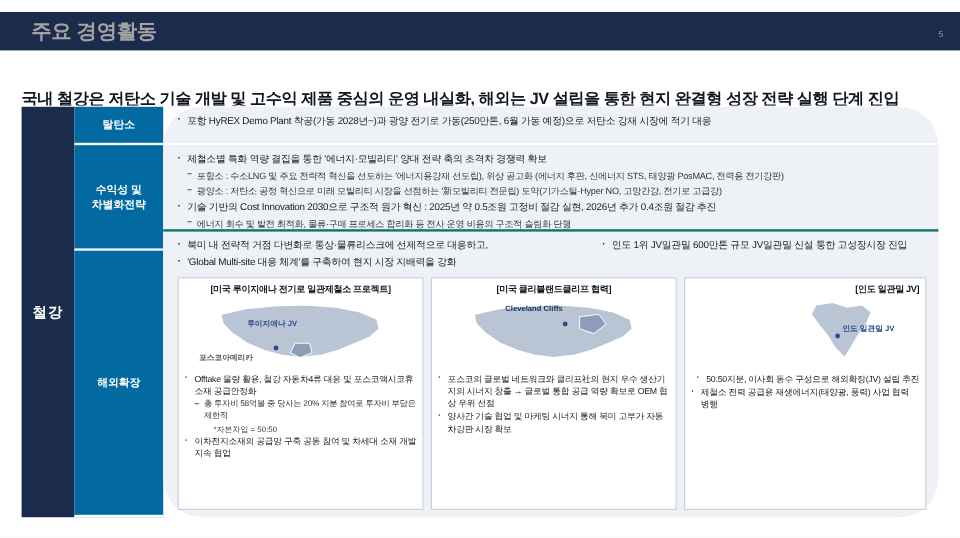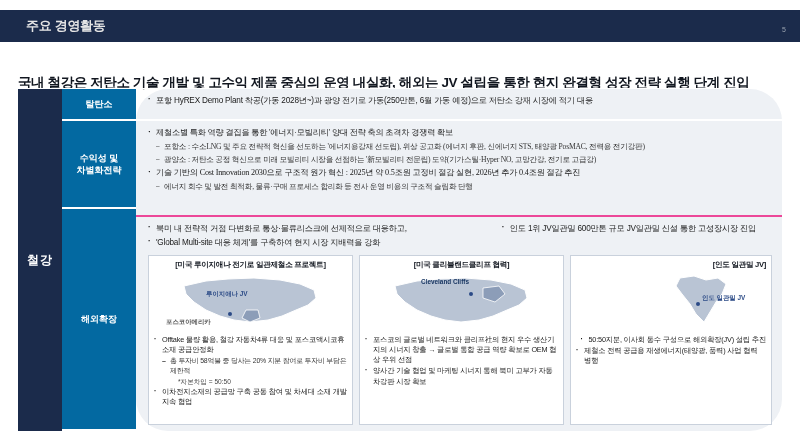--- a/index.html
+++ b/index.html
@@ -25,22 +25,22 @@
     position: absolute;
     left: 0;
     top: 10px;
     width: 800px;
     height: 32px;
     background: #1b2b4b;
     display: flex;
     align-items: center;
   }
   .title-band .title-text {
-    color: #e5e5e5;
-    font-size: 13px;
+    color: #a3a3a3;
+    font-size: 17px;
     font-weight: bold;
     margin-left: 26px;
     letter-spacing: -0.3px;
   }
   .page-num {
     position: absolute;
     right: 14px;
     top: 26px;
     font-size: 7px;
     color: #9aa3b0;
@@ -104,21 +104,21 @@
     background: #eef1f5;
     display: flex;
     flex-direction: column;
     border-radius: 32px;
   }
   .sec {
     box-sizing: border-box;
     padding: 6px 10px 6px 12px;
   }
   .sec-1 { height: 32px; border-bottom: 2px solid #ffffff; }
-  .sec-2 { height: 96px; border-bottom: 2px solid #ec4899; font-family: Liberation Serif, serif; }
+  .sec-2 { height: 72px; border-bottom: 2px solid #0f766e; }
   .sec-3 { flex: 1; display: flex; flex-direction: column; }
   .bullet {
     position: relative;
     font-size: 8.2px;
     line-height: 1.45;
     color: #1a1a1a;
     padding-left: 8px;
     margin-bottom: 2px;
     letter-spacing: -0.2px;
   }

